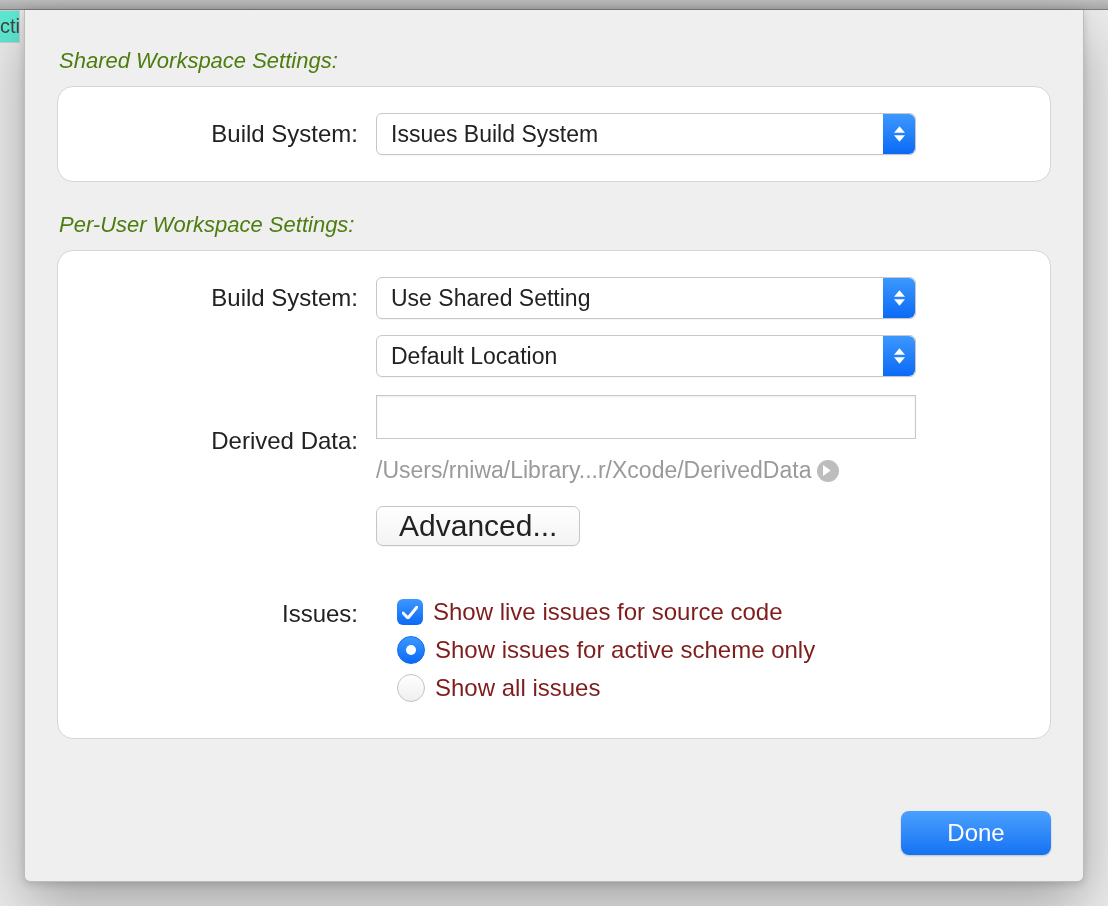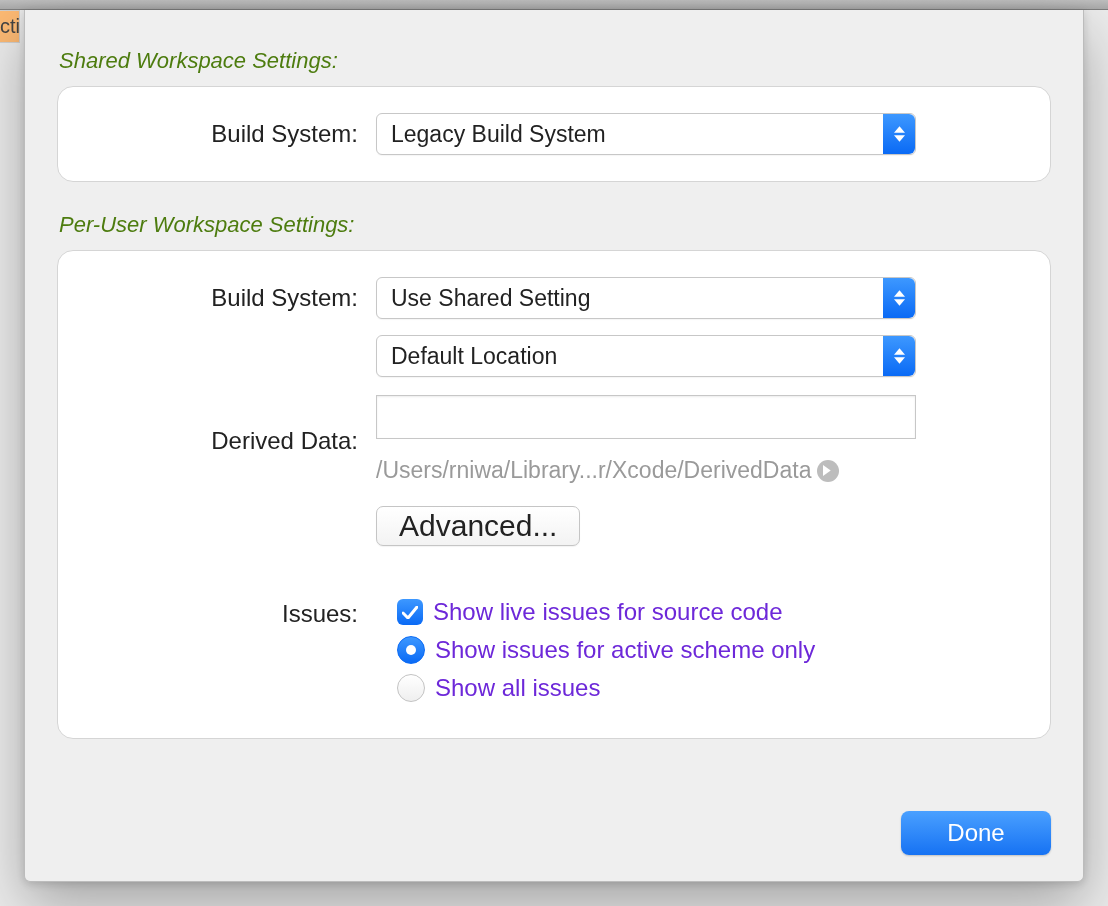--- a/index.html
+++ b/index.html
@@ -20,21 +20,21 @@
     height: 10px;
     background: linear-gradient(#bfbfbf, #a9a9a9);
     border-bottom: 1px solid #7d7d7d;
   }
   .bg-stub {
     position: absolute;
     top: 10px;
     left: 0;
     font-size: 20px;
     color: #444;
-    background: #fdba74;
+    background: #5eead4;
     border: 1px solid #d0d0d0;
     border-left: none;
     padding: 4px 4px 4px 0;
     width: 20px;
     overflow: hidden;
   }
   .sheet {
     position: absolute;
     top: 10px;
     left: 24px;
@@ -147,21 +147,21 @@
     box-shadow: 0 1px 1px rgba(0,0,0,.05);
     cursor: default;
     margin-top: 22px;
   }
 
   .check-row, .radio-row {
     display: flex;
     align-items: center;
     gap: 10px;
     font-size: 24px;
-    color: #6d28d9;
+    color: #7f1d1d;
     margin-bottom: 10px;
     padding-left: 21px;
   }
   .checkbox {
     width: 26px; height: 26px;
     border-radius: 6px;
     background: linear-gradient(#3d98ff, #0a6af5);
     display:flex; align-items:center; justify-content:center;
     flex-shrink:0;
   }
@@ -212,21 +212,21 @@
   <div class="bg-stub">cti</div>
 
   <div class="sheet">
 
     <div class="section-label">Shared Workspace Settings:</div>
     <div class="box">
       <div class="row">
         <div class="row-label">Build System:</div>
         <div class="row-control">
           <div class="popup">
-            <span>Legacy Build System</span>
+            <span>Issues Build System</span>
             <span class="stepper">
               <svg viewBox="0 0 10 6">
                   <path d="M0 6 L5 0 L10 6 Z"></path>
                 </svg>
               <svg viewBox="0 0 10 6">
                   <path d="M0 0 L5 6 L10 0 Z"></path>
                 </svg>
             </span>
           </div>
         </div>

